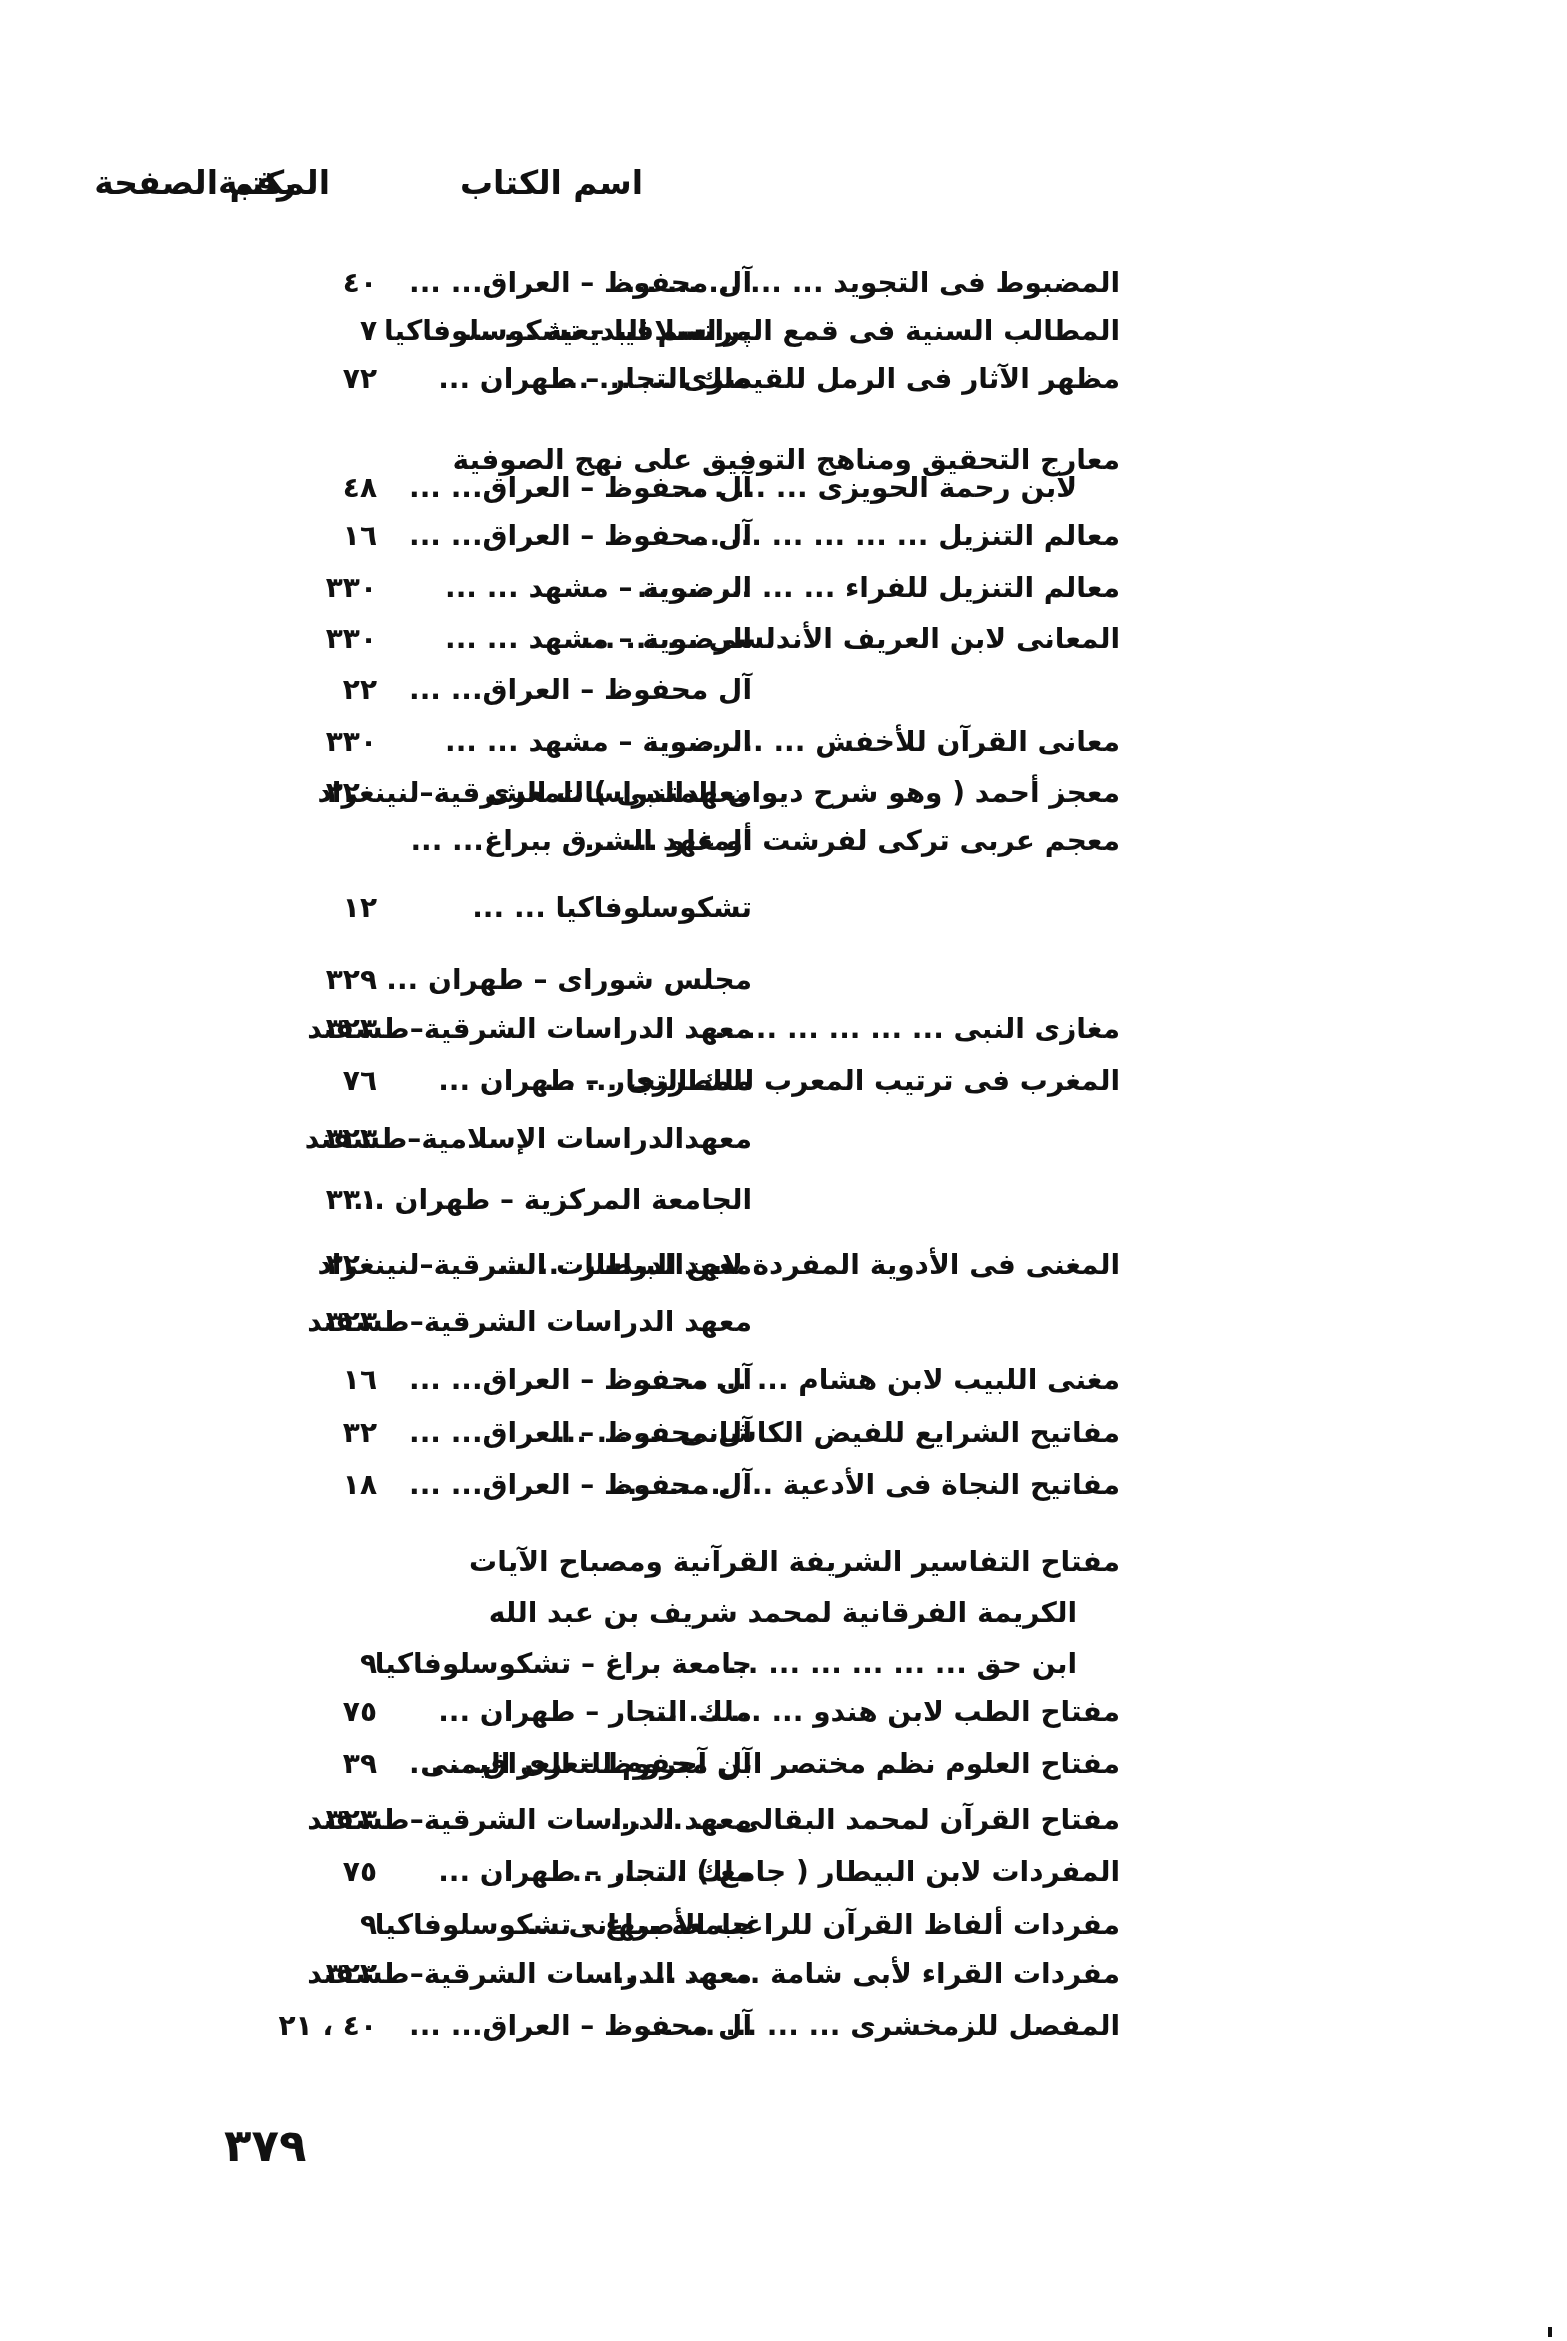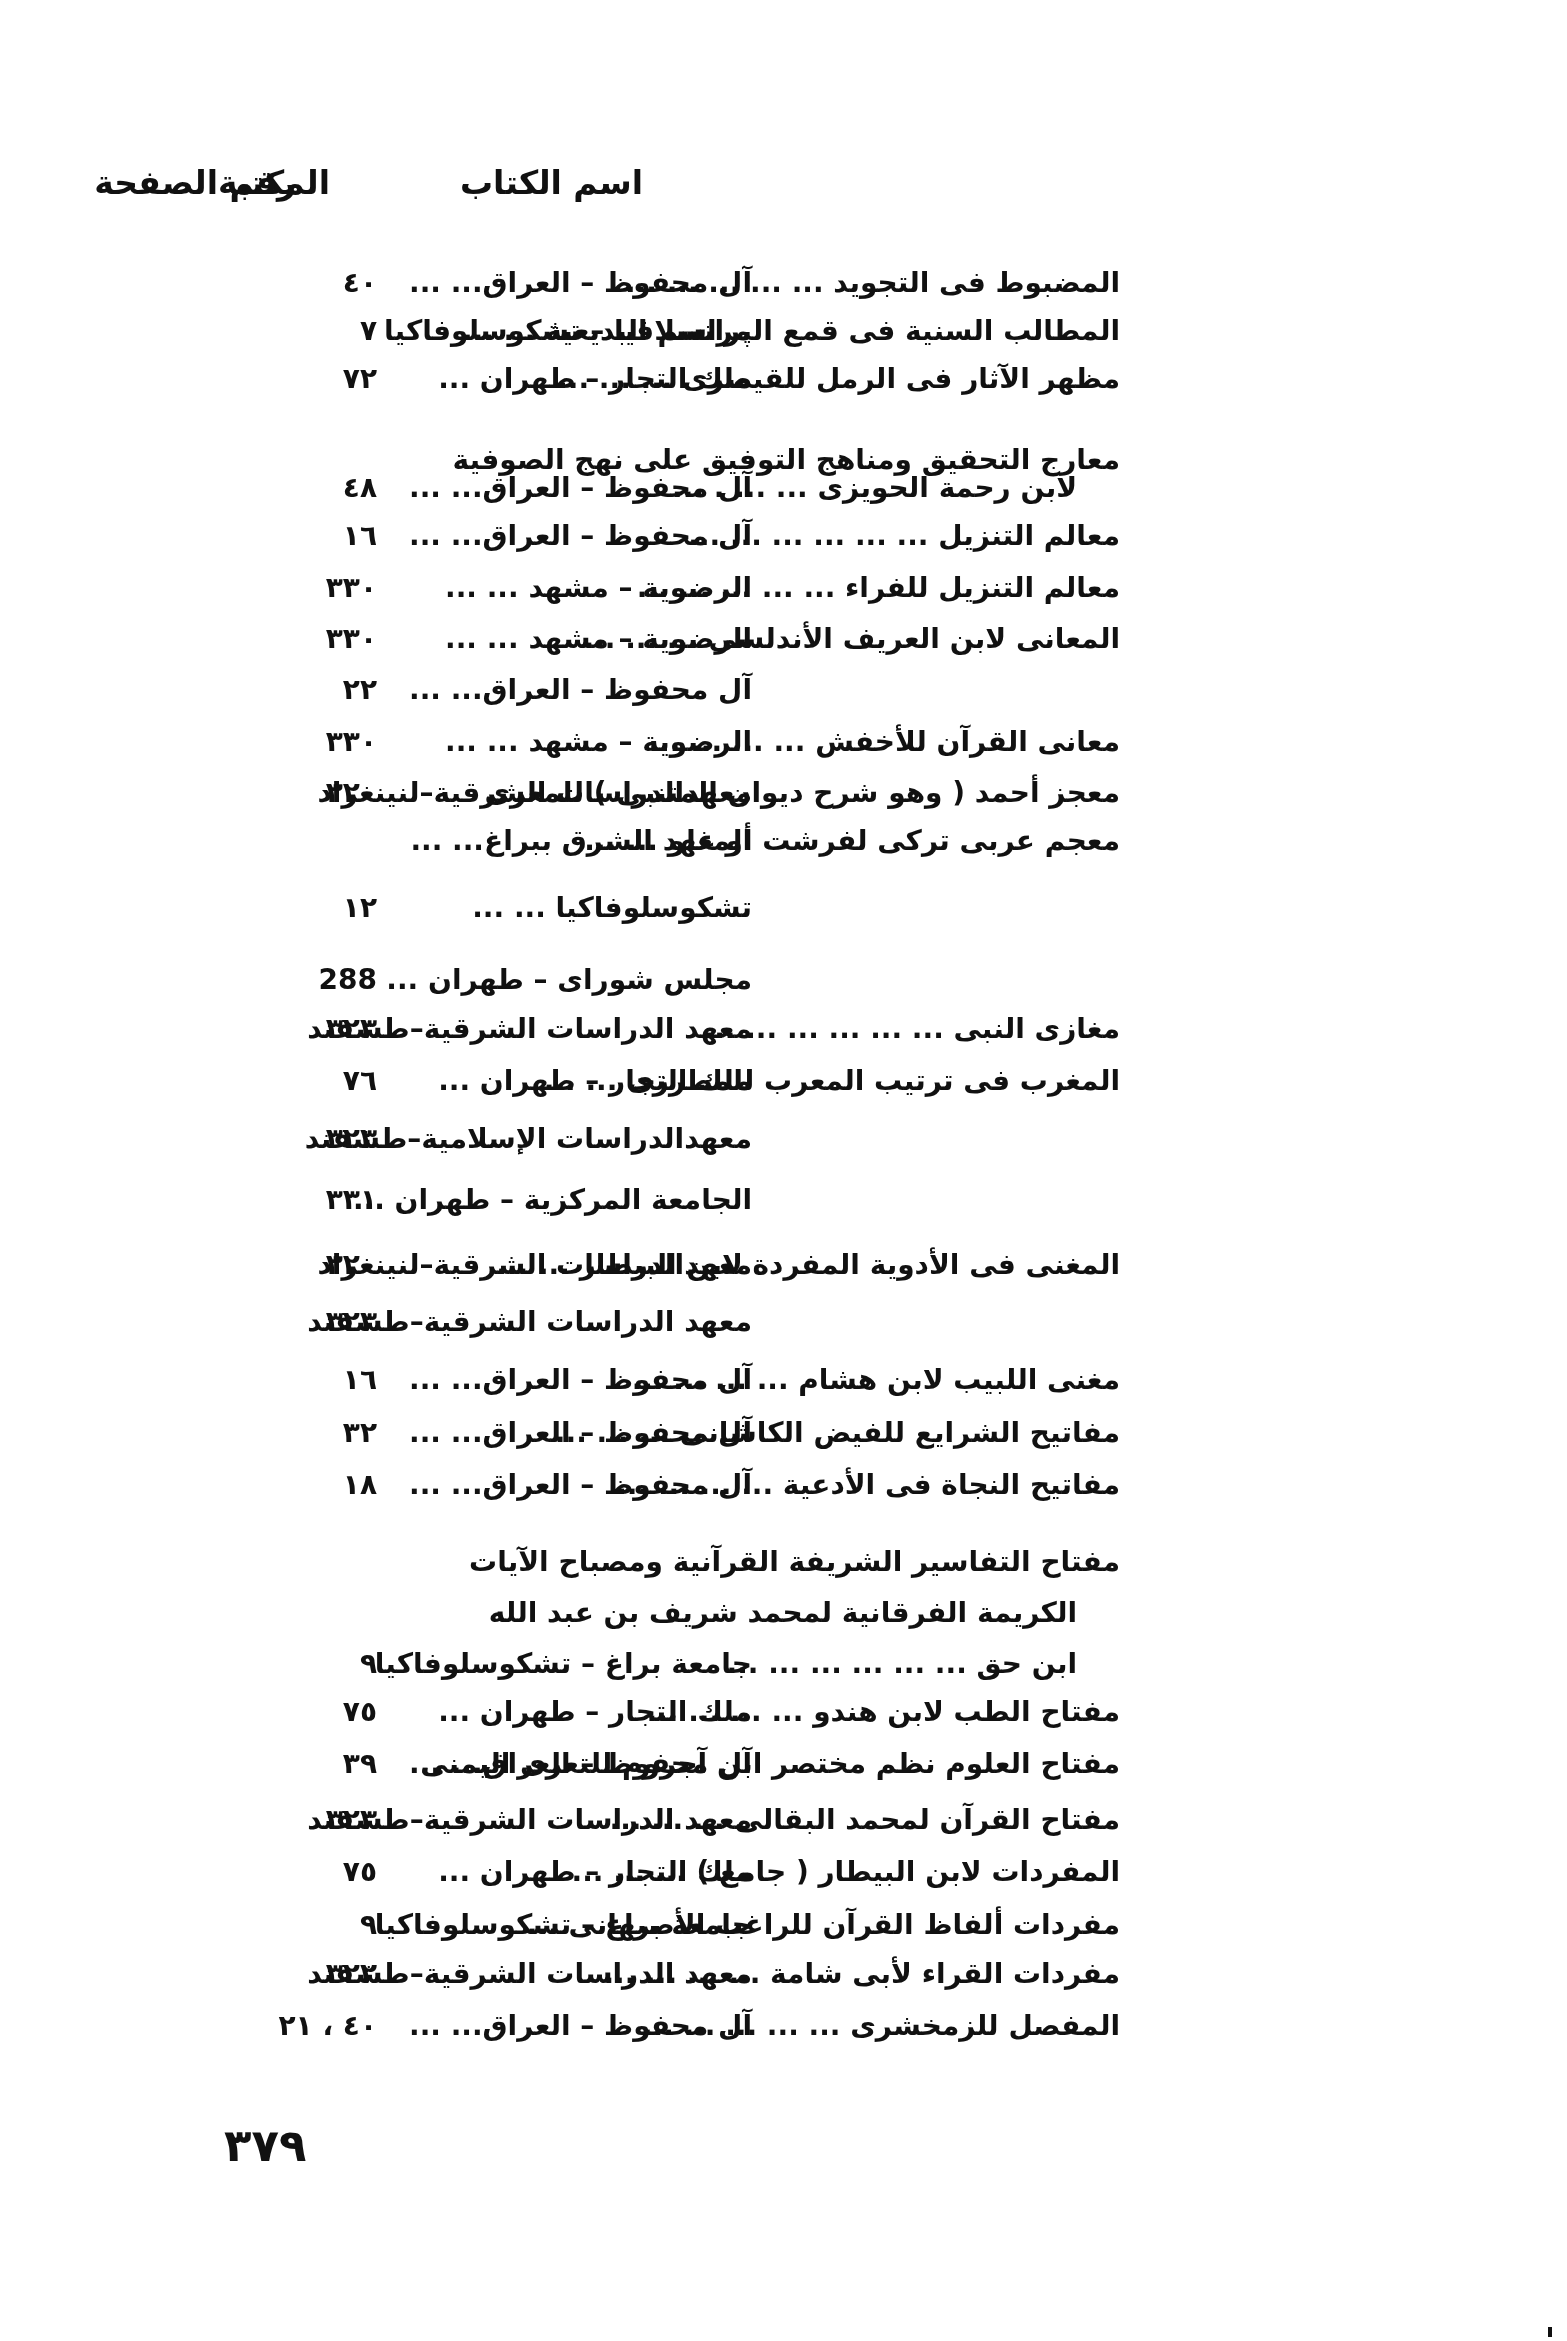--- a/index.html
+++ b/index.html
@@ -89,21 +89,21 @@
   <div class="row" style="top:815px;">
     <span class="c-title">معجم عربى تركى لفرشت أو غلو ... ...</span>
     <span class="c-lib">المعهد الشرق ببراغ... ...</span>
   </div>
   <div class="row" style="top:882px;">
     <span class="c-lib">تشكوسلوفاكيا ... ...</span>
     <span class="c-page">١٢</span>
   </div>
   <div class="row" style="top:954px;">
     <span class="c-lib">مجلس شوراى – طهران ...</span>
-    <span class="c-page">288</span>
+    <span class="c-page">٣٢٩</span>
   </div>
   <div class="row" style="top:1003px;">
     <span class="c-title">مغازى النبى ... ... ... ... ... ...</span>
     <span class="c-lib">معهد الدراسات الشرقية–طشقند</span>
     <span class="c-page">٣٢٣</span>
   </div>
   <div class="row" style="top:1055px;">
     <span class="c-title">المغرب فى ترتيب المعرب للمطرزى ... ...</span>
     <span class="c-lib">ملك التجار – طهران ...</span>
     <span class="c-page">٧٦</span>

